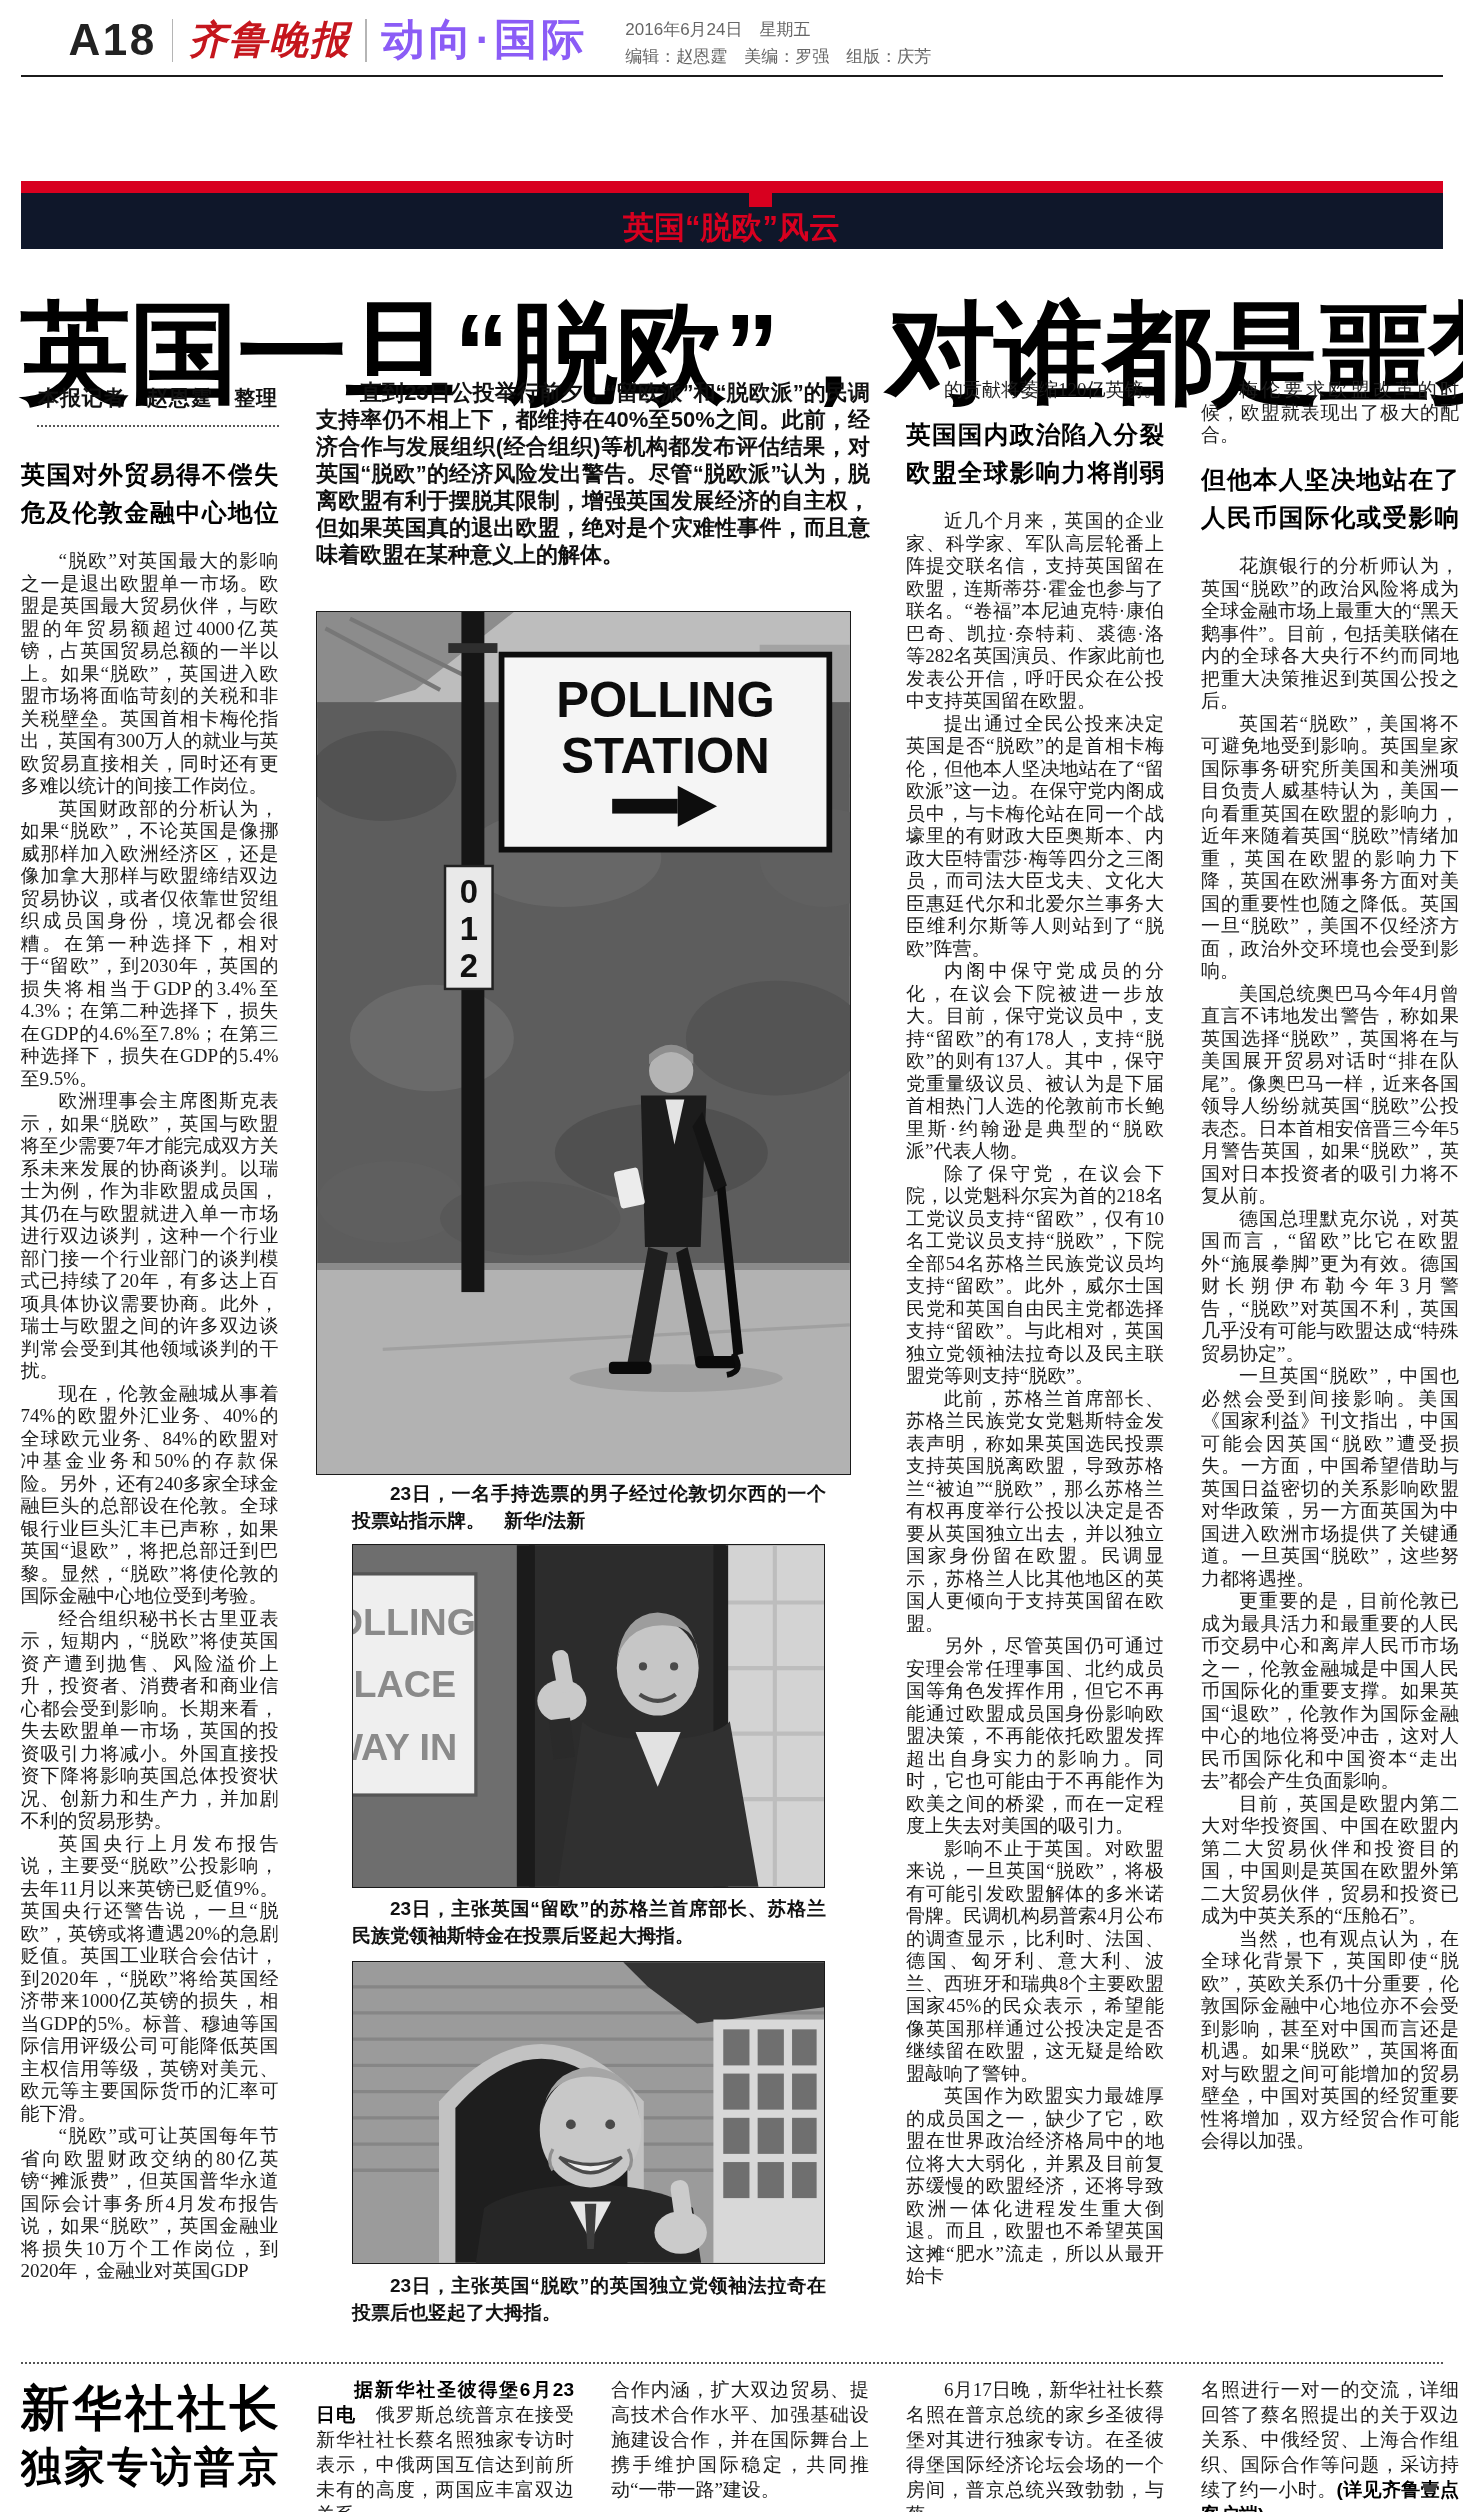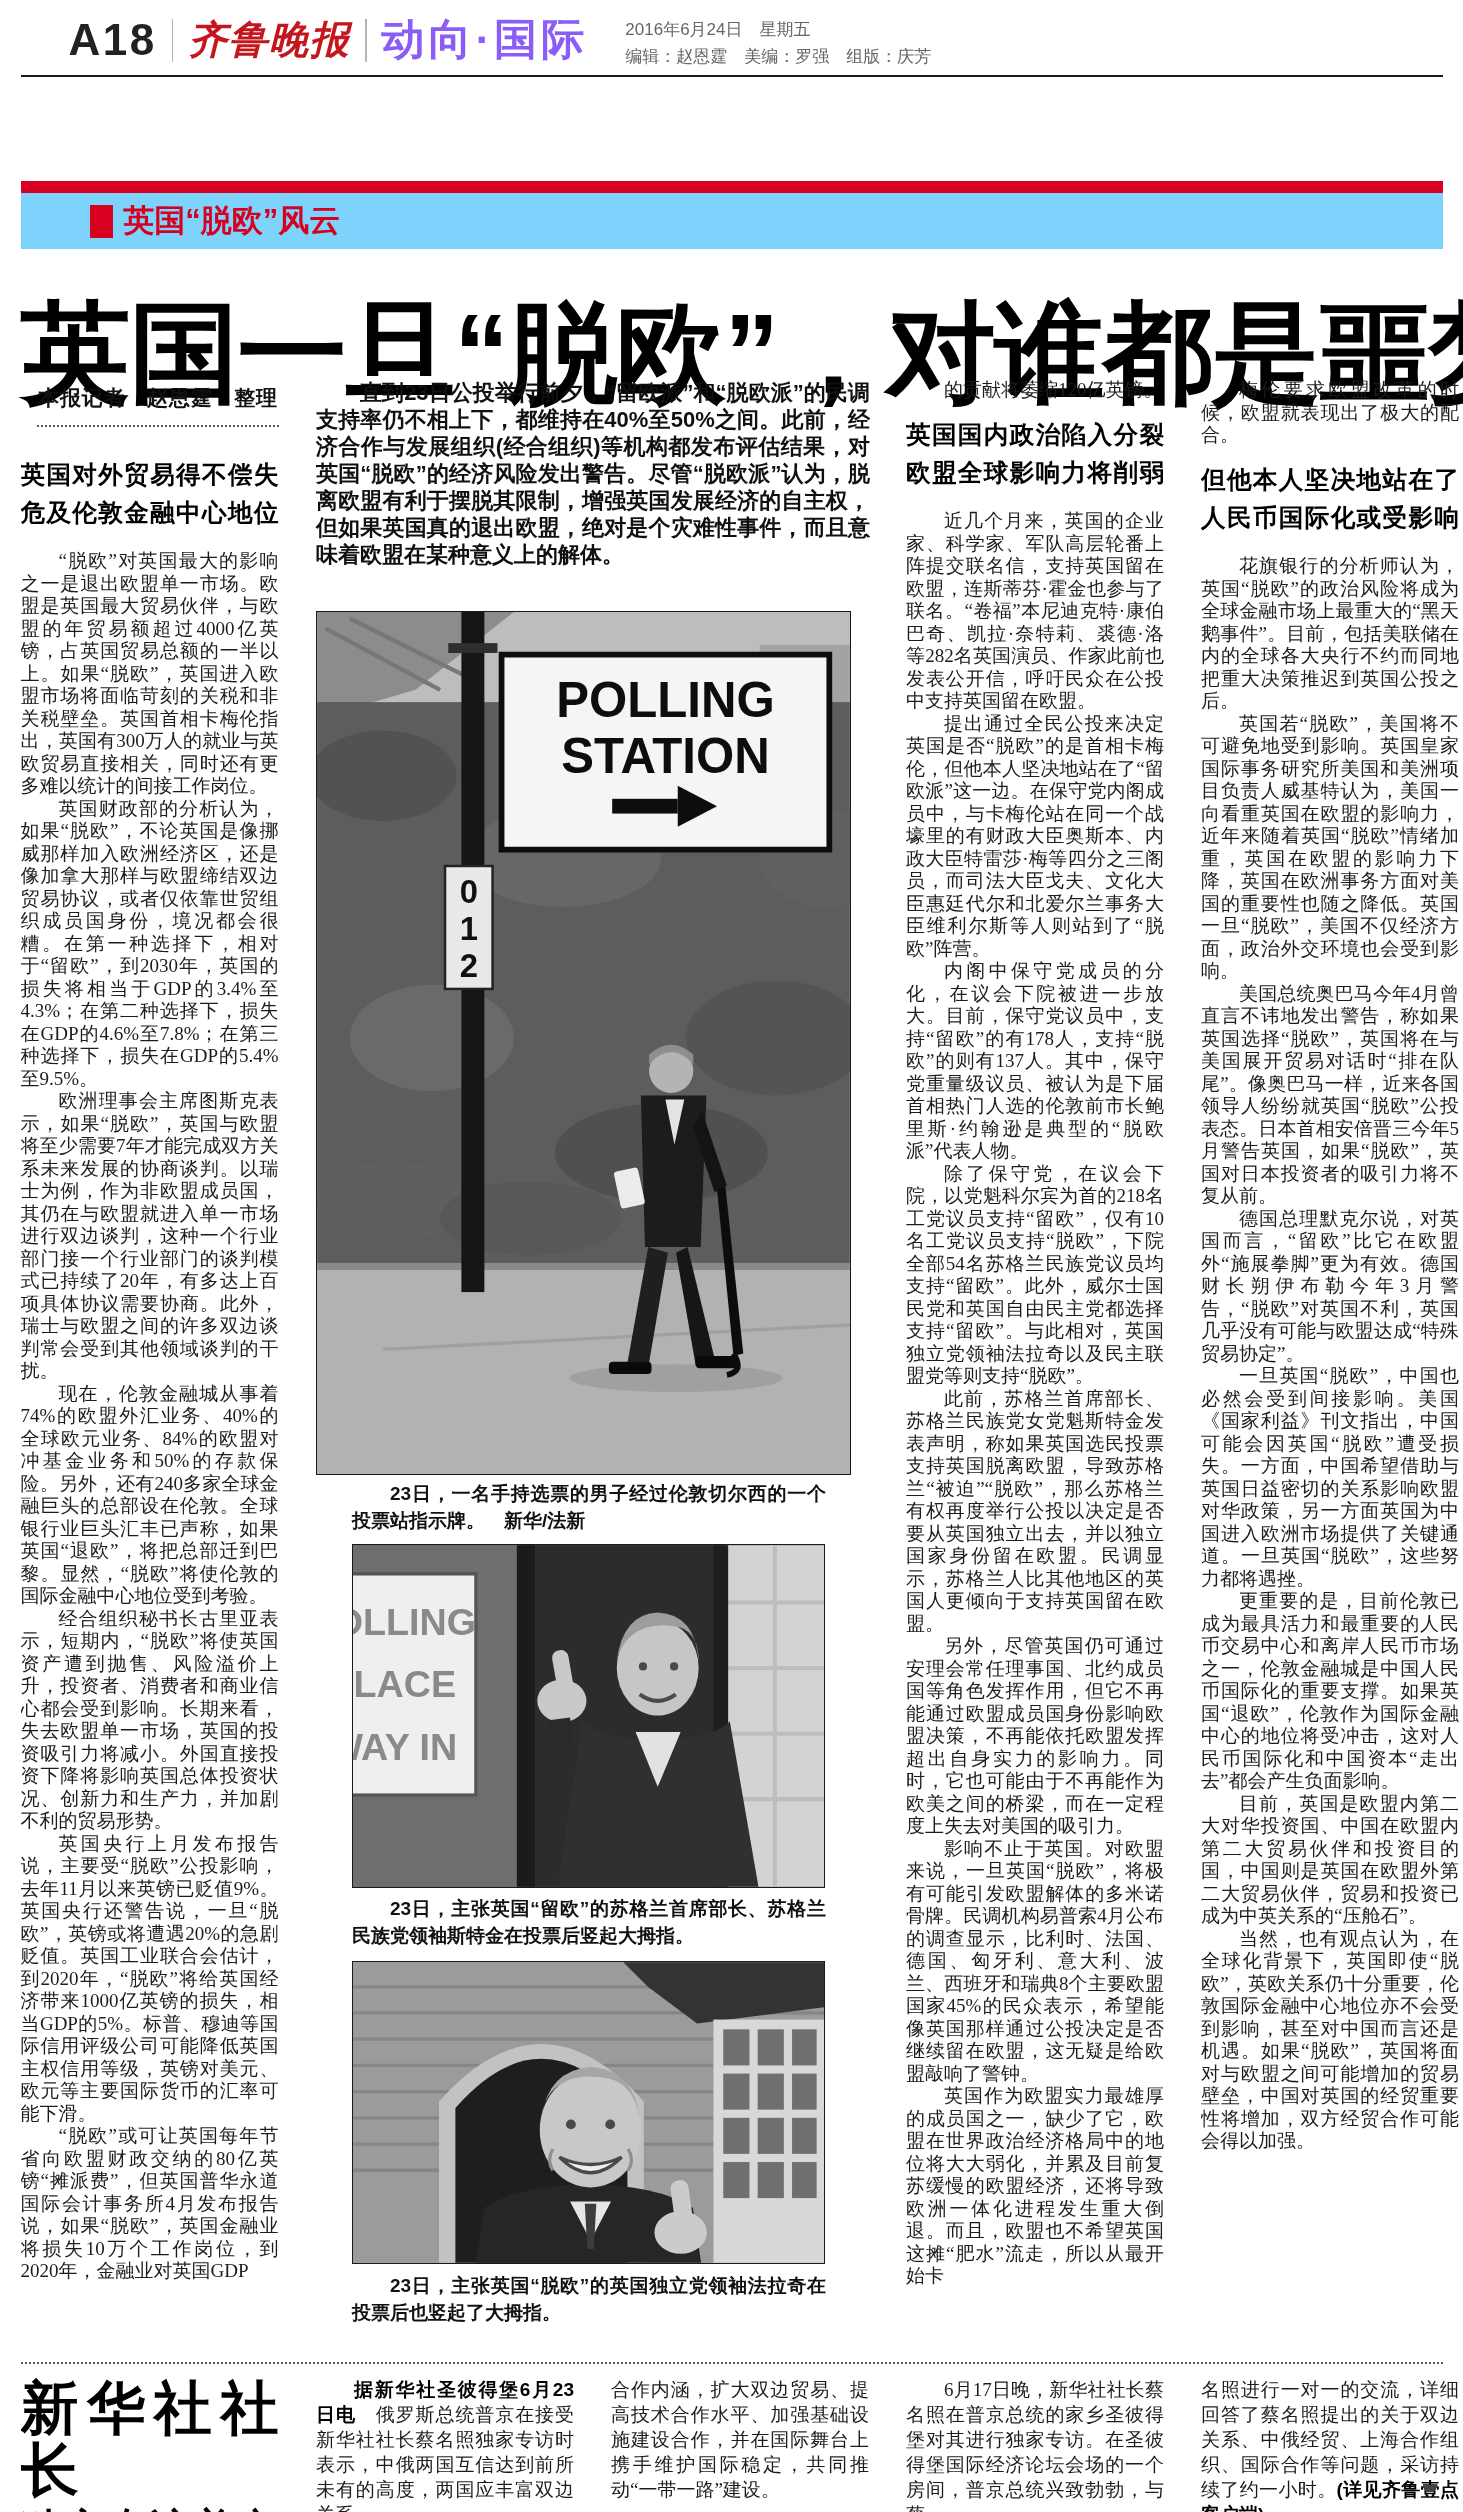--- a/index.html
+++ b/index.html
@@ -34,21 +34,21 @@
   
   .photo{position:absolute;border:0.8px solid #1a1a1a;overflow:hidden;background:#b9b9b9;}
   .photo svg{display:block;}
   .caption{position:absolute;left:352px;width:474px;font-family:"Liberation Sans",sans-serif;font-weight:700;
            font-size:19px;line-height:27px;color:#111;text-align:justify;text-indent:2em;}
   .credit{font-weight:700;}
   
   .bottom-divider{position:absolute;left:20.5px;top:2362px;width:1422px;border-top:2.5px dotted #555;}
   .bcol{position:absolute;top:2377px;width:258px;height:135px;overflow:hidden;}
   .btitle{font-family:"Liberation Sans",sans-serif;font-weight:900;color:#000;text-align:justify;text-align-last:justify;}
-  .btitle-l1{font-size:58px;line-height:62px;}
+  .btitle-l1{font-size:49px;line-height:62px;}
   .btitle-l2{font-size:41px;line-height:56px;}
   .btext{margin:0;font-size:19px;line-height:25px;text-align:justify;color:#1c1c1c;}
   .indent{text-indent:2em;}
   .bold-sans{font-family:"Liberation Sans",sans-serif;font-weight:700;color:#000;}
 </style>
 </head>
 <body>
 
 <div class="page">
 
@@ -59,21 +59,21 @@
     <span class="vr"></span>
     <span class="section-name">动向·国际</span>
     <span class="hdr-meta">
       <span style="display:block">2016年6月24日　星期五</span>
       <span style="display:block">编辑：赵恩霆　美编：罗强　组版：庆芳</span>
     </span>
   </div>
   <div class="hdr-rule"></div>
 
   <div class="red-bar" style="background: rgb(216, 0, 31);"></div>
-  <div class="strip" style="background: #7dd3fc;">
+  <div class="strip" style="background: #0f172a; flex-direction: column;">
     <span class="strip-sq" style="background: rgb(216, 0, 31);"></span>
     <span class="strip-text" style="color: rgb(216, 0, 31);">英国“脱欧”风云</span>
   </div>
 
   <div class="headline">英国一旦“脱欧”，对谁都是噩梦</div>
 
   <div class="col body-text" style="left:20.5px;top:379px;height:1967px;">
     <div class="byline">本报记者　赵恩霆　整理</div>
     <div class="subhead">
       <span style="display:block">英国对外贸易得不偿失</span>

